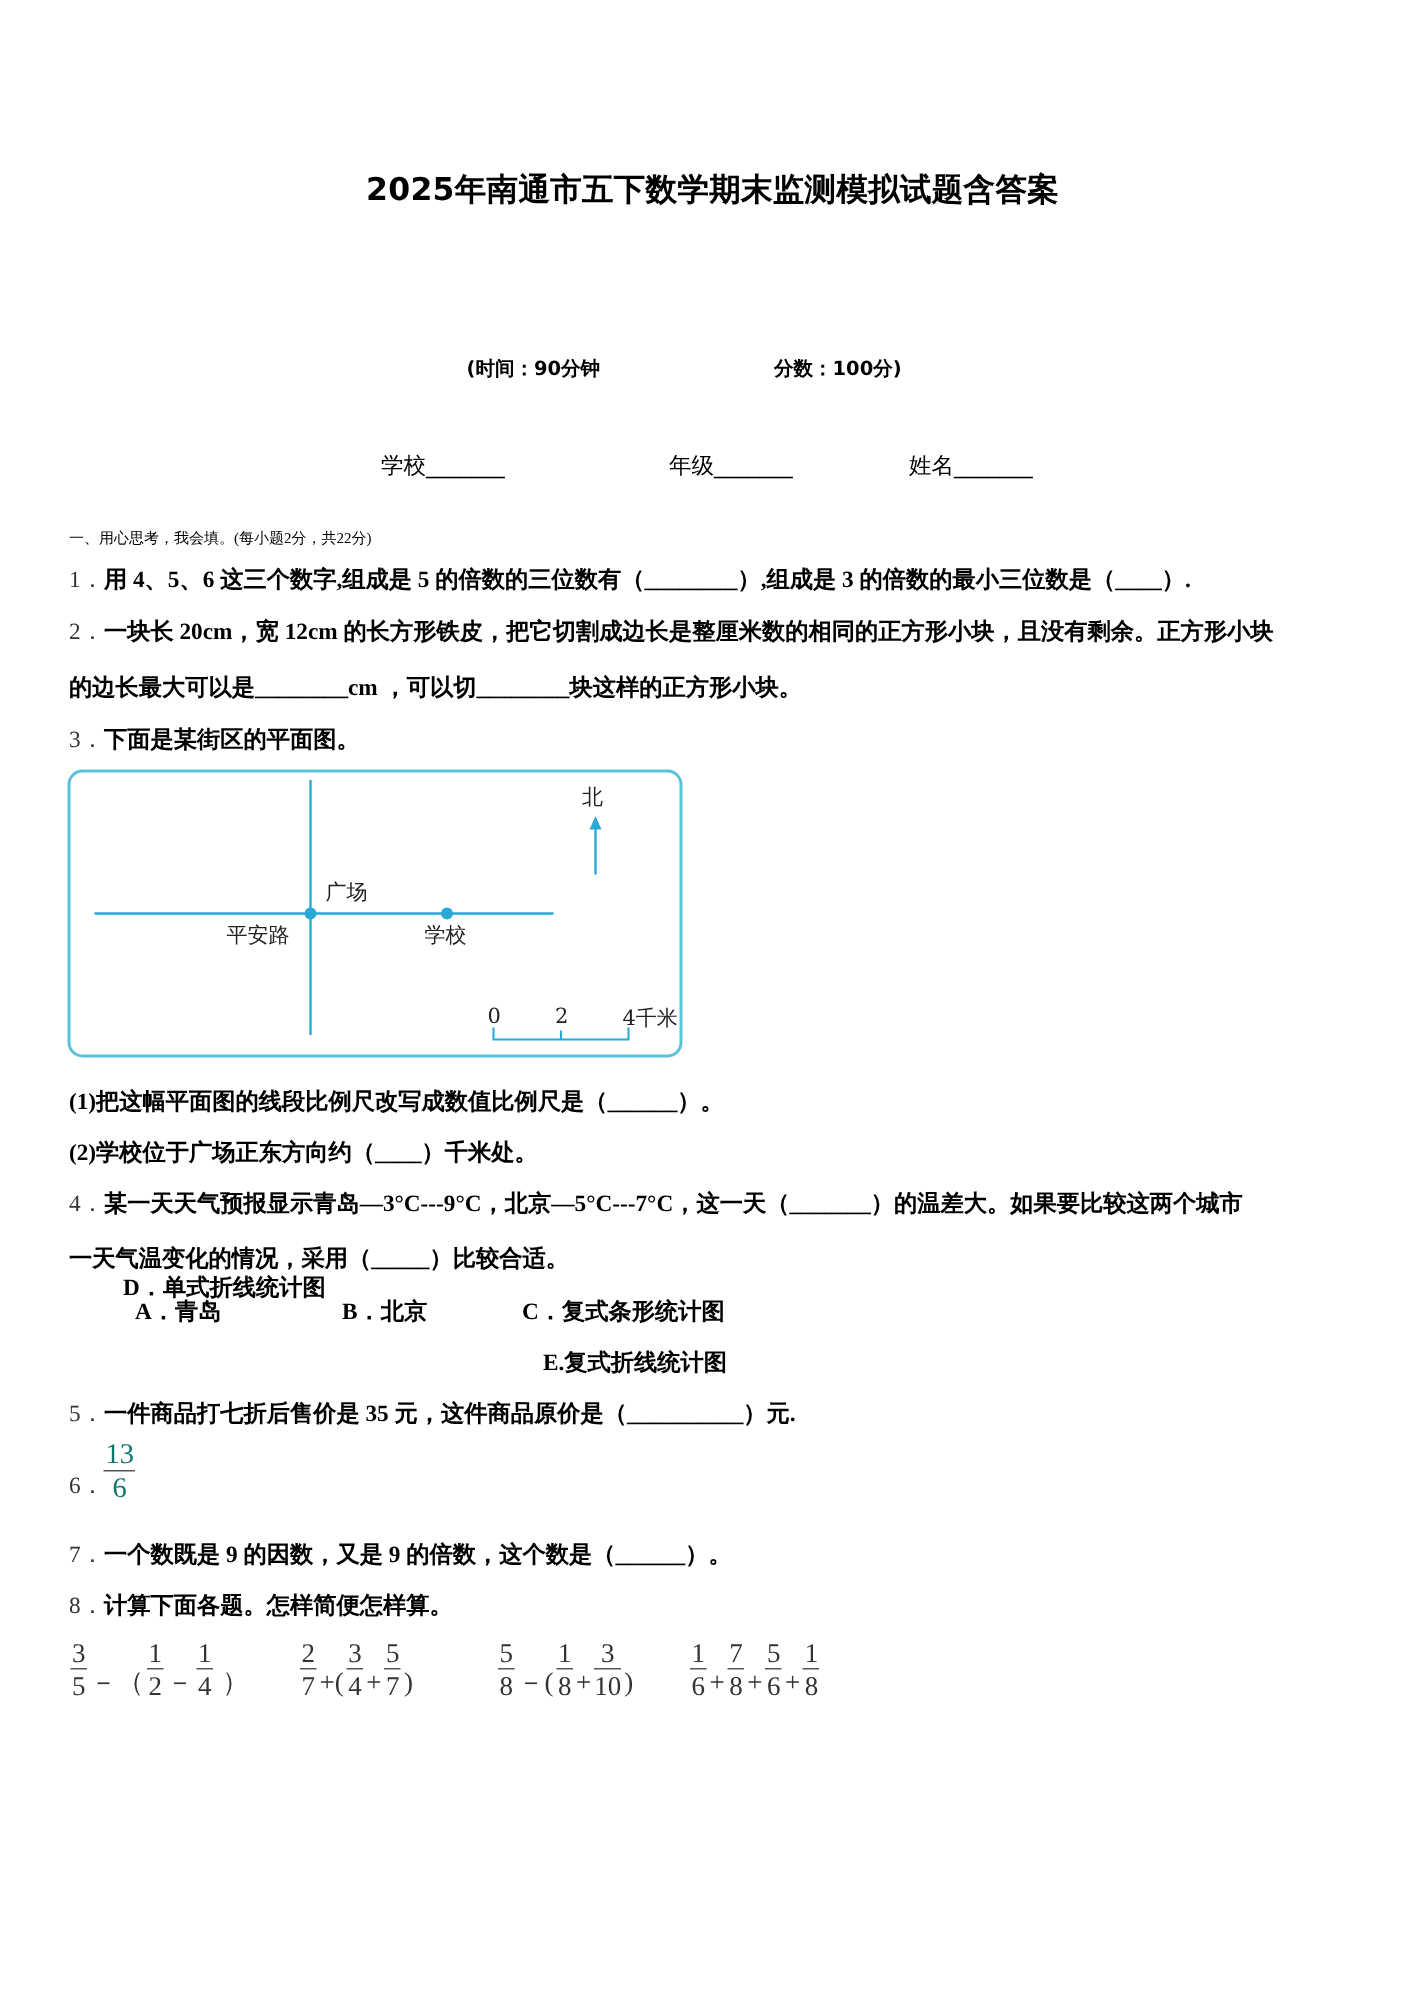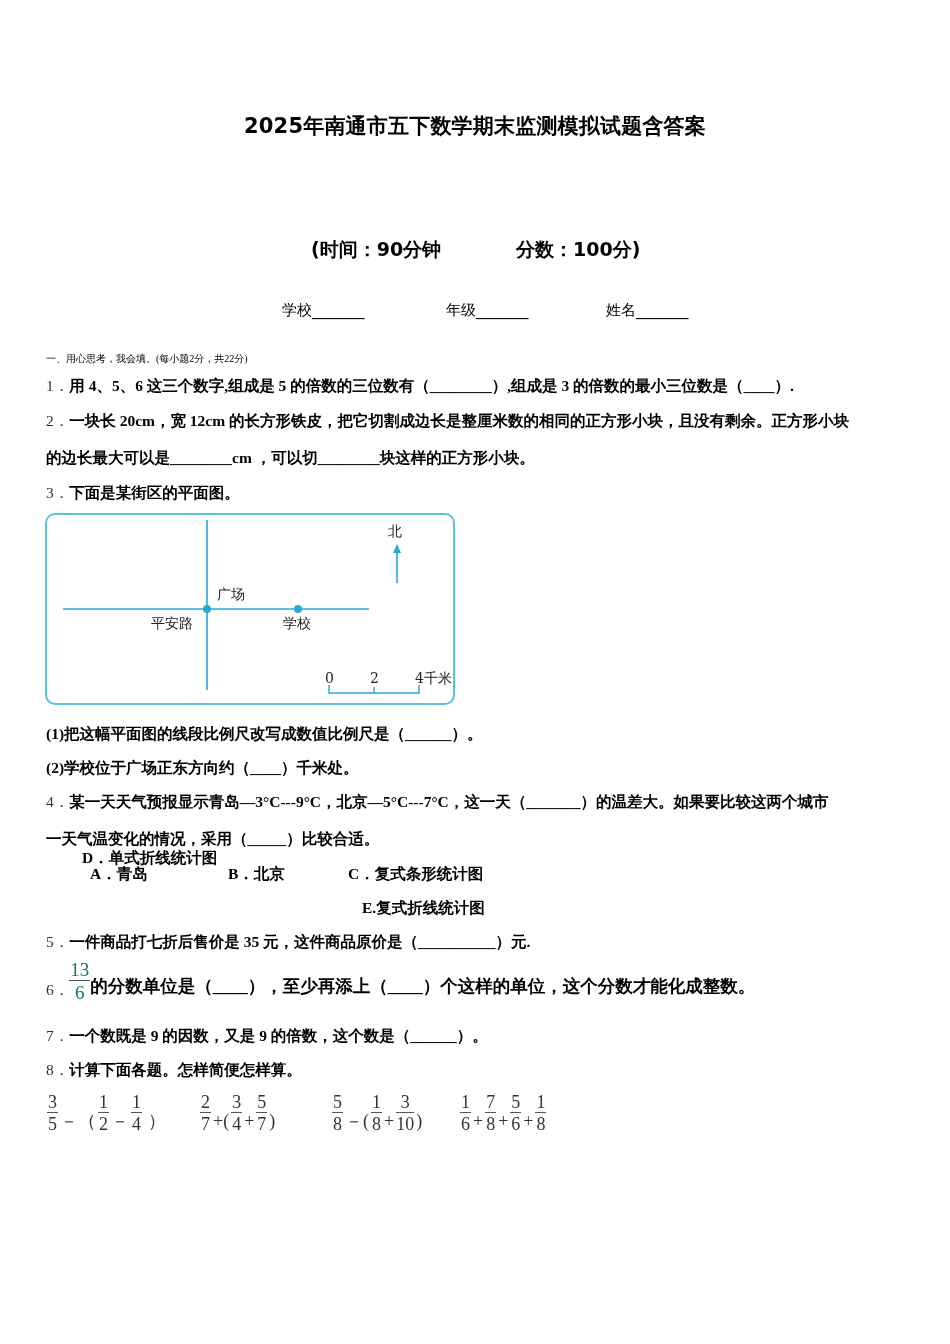--- a/index.html
+++ b/index.html
@@ -12,21 +12,21 @@
     }
     .abs { position: absolute; white-space: nowrap; }
     .title {
       left: 0; width: 950px; top: 112px; text-align: center;
       font-family: "DejaVu Sans", "Liberation Sans", sans-serif;
       font-weight: bold; font-size: 21px; letter-spacing: 0.2px;
     }
     .sub {
       top: 237px;
       font-family: "DejaVu Sans", "Liberation Sans", sans-serif;
-      font-weight: bold; font-size: 19px;
+      font-weight: bold; font-size: 13px;
     }
     .info {
       top: 301px;
       font-family: "DejaVu Sans", "Liberation Sans", sans-serif;
       font-size: 15px;
     }
     .line { font-size: 15.5px; font-weight: bold; }
     .line .num { font-weight: normal; color: #333; }
     .sec { top: 352px; left: 46px; font-size: 10px; }
 
@@ -58,21 +58,21 @@
     .q6frac .n, .q6frac .d { font-size: 19px; color: #0f766e; }
   </style>
 </head>
 <body>
 
 <div class="abs title">2025年南通市五下数学期末监测模拟试题含答案</div>
 
 <div class="abs sub" style="left:311px;">(时间：90分钟</div>
 <div class="abs sub" style="left:516px;">分数：100分)</div>
 
-<div class="abs info" style="left:254px;margin-left:28px;">
+<div class="abs info" style="left:254px;">
   <span>学校</span><span>_______</span>
 </div>
 <div class="abs info" style="left:446px;">
   <span>年级</span><span>_______</span>
 </div>
 <div class="abs info" style="left:606px;">
   <span>姓名</span><span>_______</span>
 </div>
 
 <div class="abs sec">一、用心思考，我会填。(每小题2分，共22分)</div>
@@ -144,21 +144,20 @@
   <span class="num">5．</span><span>一件商品打七折后售价是 35 元，这件商品原价是（__________）元.</span>
 </div>
 
 <div class="abs" style="left:46px; top:960px; font-size:17.5px; font-weight:bold; display:flex; align-items:center;">
   <span style="font-weight:normal; color:#333; font-size:15.5px; margin-top:18px;">6．</span>
   <span class="frac q6frac">
     <span class="n">13</span>
     <span class="bar"></span>
     <span class="d">6</span>
   </span>
-  <span style="margin-top:10px;">的分数单位是（____），至少再添上（____）个这样的单位，这个分数才能化成整数。</span>
 </div>
 
 <div class="abs line" style="left:46px; top:1026px;">
   <span class="num">7．</span><span>一个数既是 9 的因数，又是 9 的倍数，这个数是（______）。</span>
 </div>
 
 <div class="abs line" style="left:46px; top:1060px;">
   <span class="num">8．</span><span>计算下面各题。怎样简便怎样算。</span>
 </div>
 

